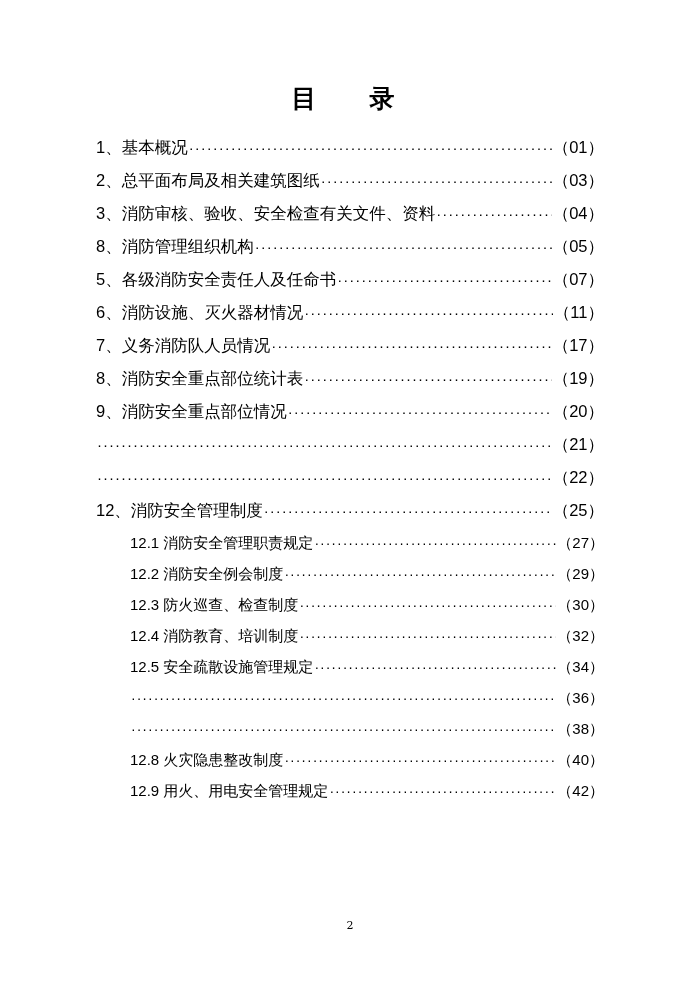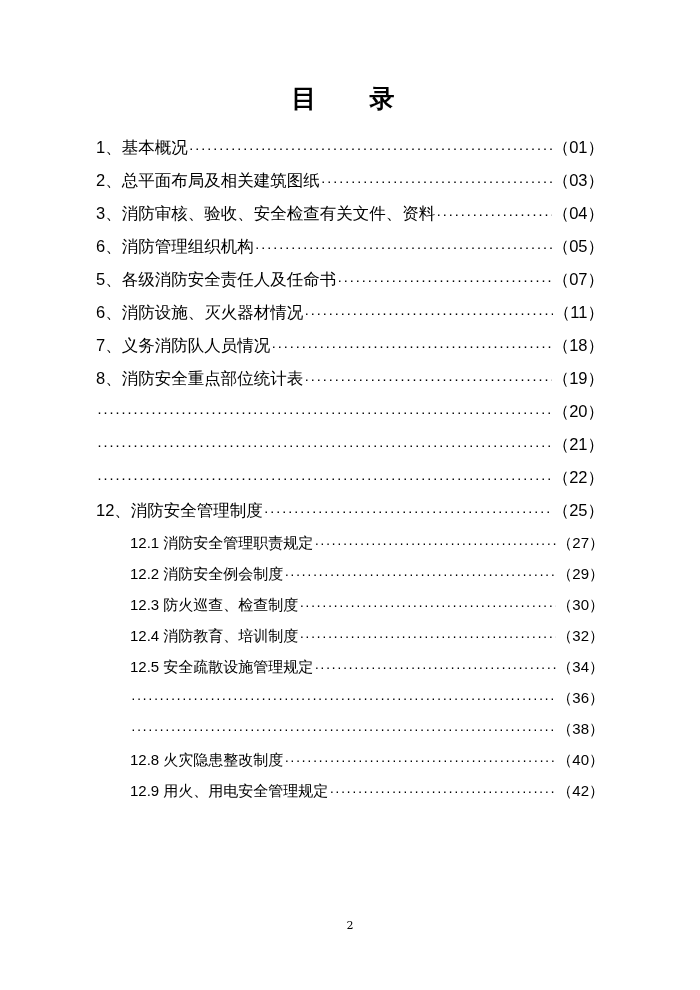--- a/index.html
+++ b/index.html
@@ -97,45 +97,46 @@
         <span class="toc-label">2、总平面布局及相关建筑图纸</span>
         <span class="toc-leader">·························································································</span>
         <span class="toc-page">（03）</span>
       </li>
       <li class="toc-entry">
         <span class="toc-label">3、消防审核、验收、安全检查有关文件、资料</span>
         <span class="toc-leader">·························································································</span>
         <span class="toc-page">（04）</span>
       </li>
       <li class="toc-entry">
-        <span class="toc-label">6、消防管理组织机构</span>
+        <span class="toc-label">8、消防管理组织机构</span>
         <span class="toc-leader">·························································································</span>
         <span class="toc-page">（05）</span>
       </li>
       <li class="toc-entry">
         <span class="toc-label">5、各级消防安全责任人及任命书</span>
         <span class="toc-leader">·························································································</span>
         <span class="toc-page">（07）</span>
       </li>
       <li class="toc-entry">
         <span class="toc-label">6、消防设施、灭火器材情况</span>
         <span class="toc-leader">·························································································</span>
         <span class="toc-page">（11）</span>
       </li>
       <li class="toc-entry">
         <span class="toc-label">7、义务消防队人员情况</span>
         <span class="toc-leader">·························································································</span>
-        <span class="toc-page">（18）</span>
+        <span class="toc-page">（17）</span>
       </li>
       <li class="toc-entry">
         <span class="toc-label">8、消防安全重点部位统计表</span>
         <span class="toc-leader">·························································································</span>
         <span class="toc-page">（19）</span>
       </li>
       <li class="toc-entry">
+        <span class="toc-label">9、消防安全重点部位情况</span>
         <span class="toc-leader">·························································································</span>
         <span class="toc-page">（20）</span>
       </li>
       <li class="toc-entry">
         <span class="toc-leader">·························································································</span>
         <span class="toc-page">（21）</span>
       </li>
       <li class="toc-entry">
         <span class="toc-leader">·························································································</span>
         <span class="toc-page">（22）</span>

